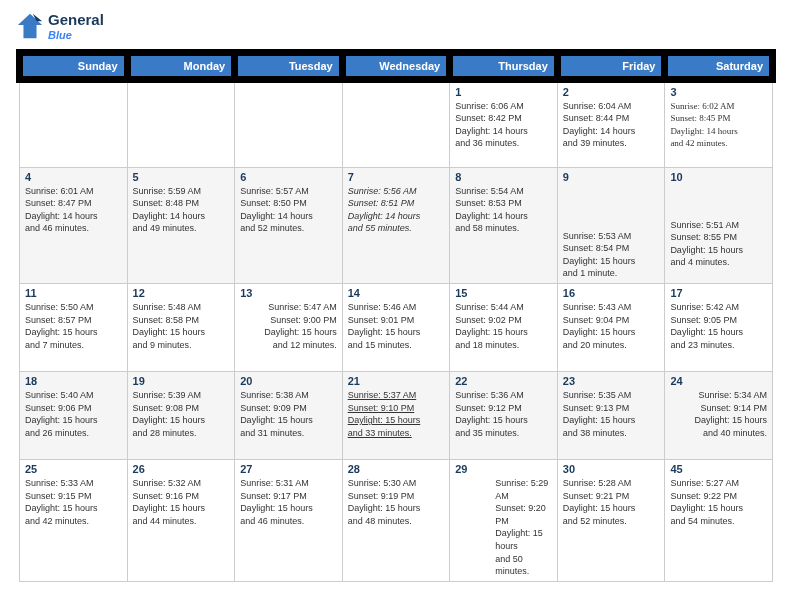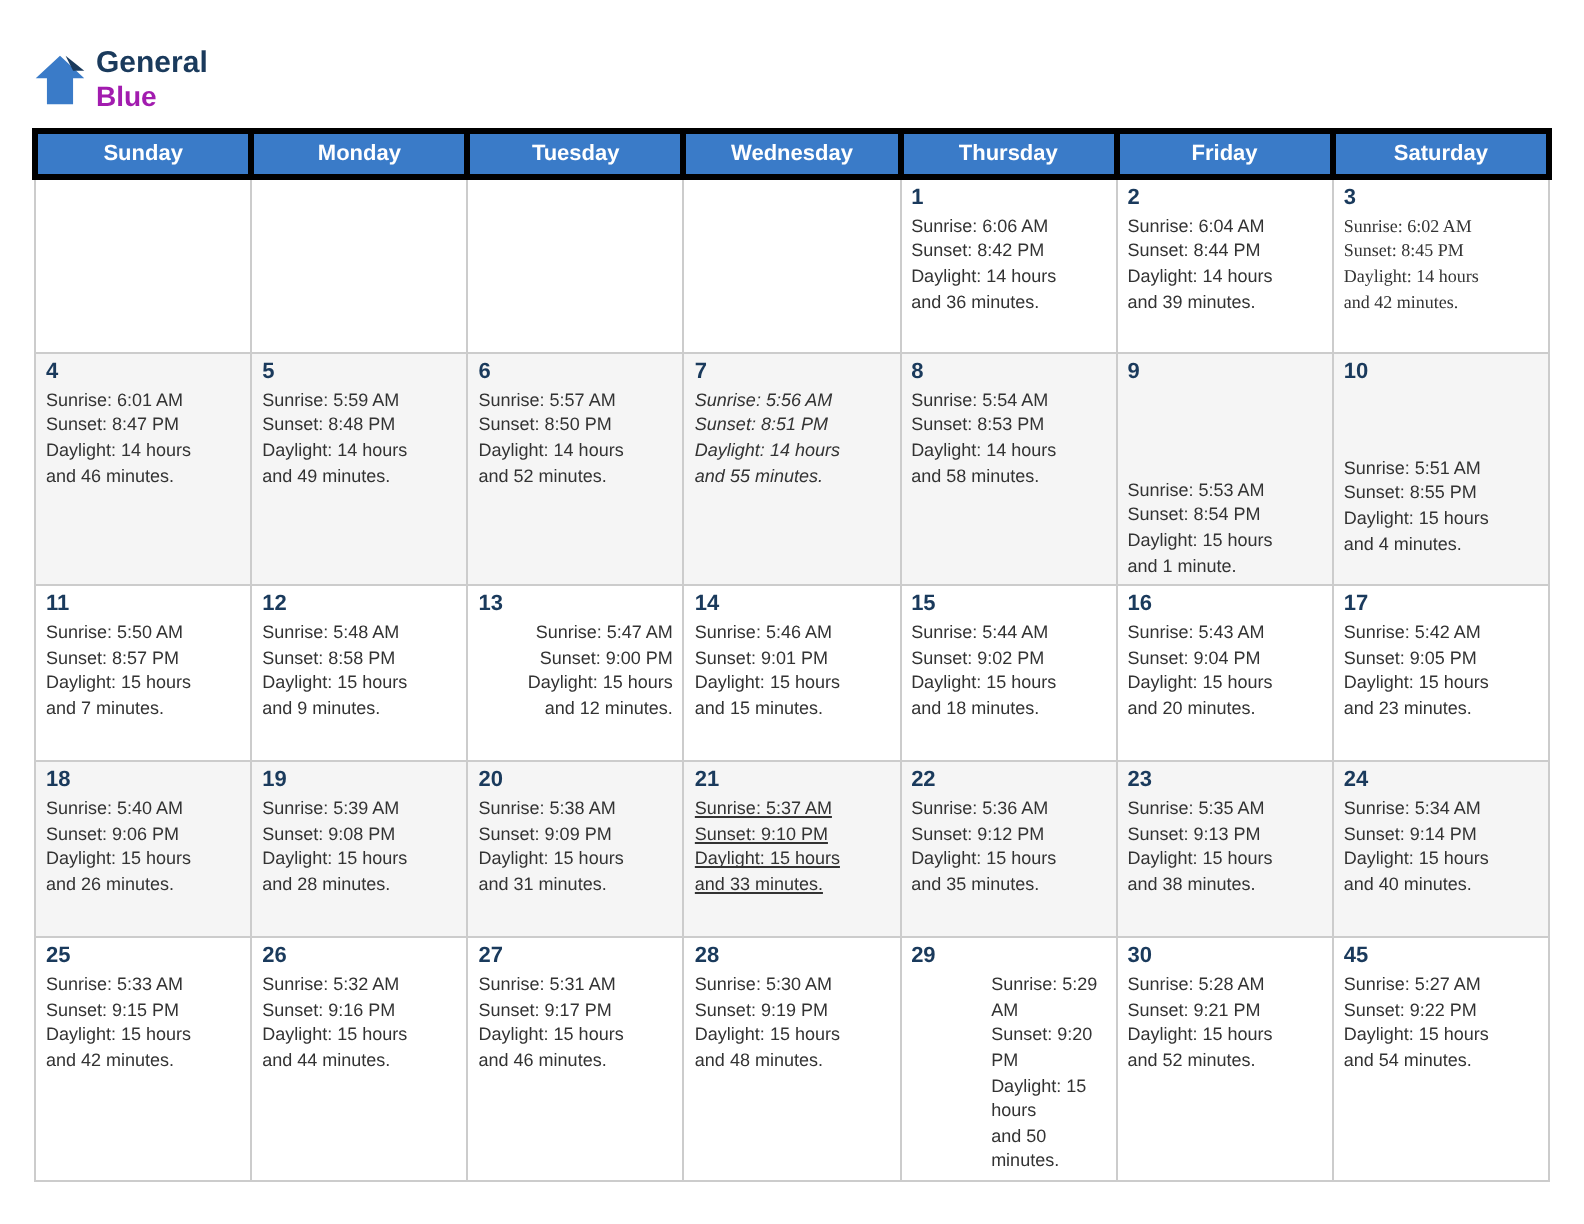--- a/index.html
+++ b/index.html
@@ -6,21 +6,21 @@
     body {
       font-family: Arial, sans-serif;
       background: #fff;
       width: 792px;
       height: 612px;
       overflow: hidden;
     }
     .page {
       width: 792px;
       height: 612px;
-      padding: 24px 16px;
+      padding: 12px 16px;
     }
     .header {
       display: flex;
       justify-content: space-between;
       align-items: flex-start;
       margin-bottom: 8px;
     }
     .logo {
       display: flex;
       align-items: center;
@@ -47,22 +47,22 @@
       width: 100%;
       border-collapse: collapse;
       border: 1px solid #ccc;
     }
     .calendar th {
       background: #3a7bc8;
       color: #fff;
       font-size: 11px;
       font-weight: bold;
       padding: 4px 6px;
-      text-align: center;
-      border: 3px solid #000000;
+      text-align: right;
+      border: 7px solid #000000;
     }
     .calendar td {
       vertical-align: top;
       border: 1px solid #ccc;
       padding: 3px 5px;
       width: calc(100% / 7);
       height: 88px;
       background: #fff;
       font-size: 9.5px;
       color: #333;
@@ -90,21 +90,21 @@
 
 <div class="page">
   <div class="header">
     <div class="logo">
       <svg class="logo-icon" viewBox="0 0 30 30">
         <polygon points="15,2 28,14 22,14 22,28 8,28 8,14 2,14" fill="#3a7bc8"></polygon>
         <polygon points="18,2 28,10 22,10" fill="#1a3a5c"></polygon>
       </svg>
       <div>
         <div style="font-size:15px;font-weight:bold;color:#1a3a5c;line-height:1.1;">General</div>
-        <div style="font-size:14px;font-weight:bold;color:#a21caf;line-height:1.1;">Blue</div>
+        <div style="font-size:11px;font-weight:bold;color:#3b82f6;line-height:1.1;font-style:italic;">Blue</div>
       </div>
     </div>
     <div class="title-block">
       <div class="month-title"></div>
       <div class="subtitle"></div>
     </div>
   </div>
 
   <table class="calendar">
     <thead>
@@ -286,21 +286,21 @@
           </td>
           <td>
             <div class="day-number">23</div>
             <div class="day-info" style="white-space: pre-line;">Sunrise: 5:35 AM
 Sunset: 9:13 PM
 Daylight: 15 hours
 and 38 minutes.</div>
           </td>
           <td>
             <div class="day-number">24</div>
-            <div class="day-info" style="white-space: pre-line;">Sunrise: 5:34 AM
+            <div class="day-info" style="white-space: pre-line; text-align: right;">Sunrise: 5:34 AM
 Sunset: 9:14 PM
 Daylight: 15 hours
 and 40 minutes.</div>
           </td>
         </tr>
         <tr>
           <td>
             <div class="day-number">25</div>
             <div class="day-info" style="white-space: pre-line;">Sunrise: 5:33 AM
 Sunset: 9:15 PM

